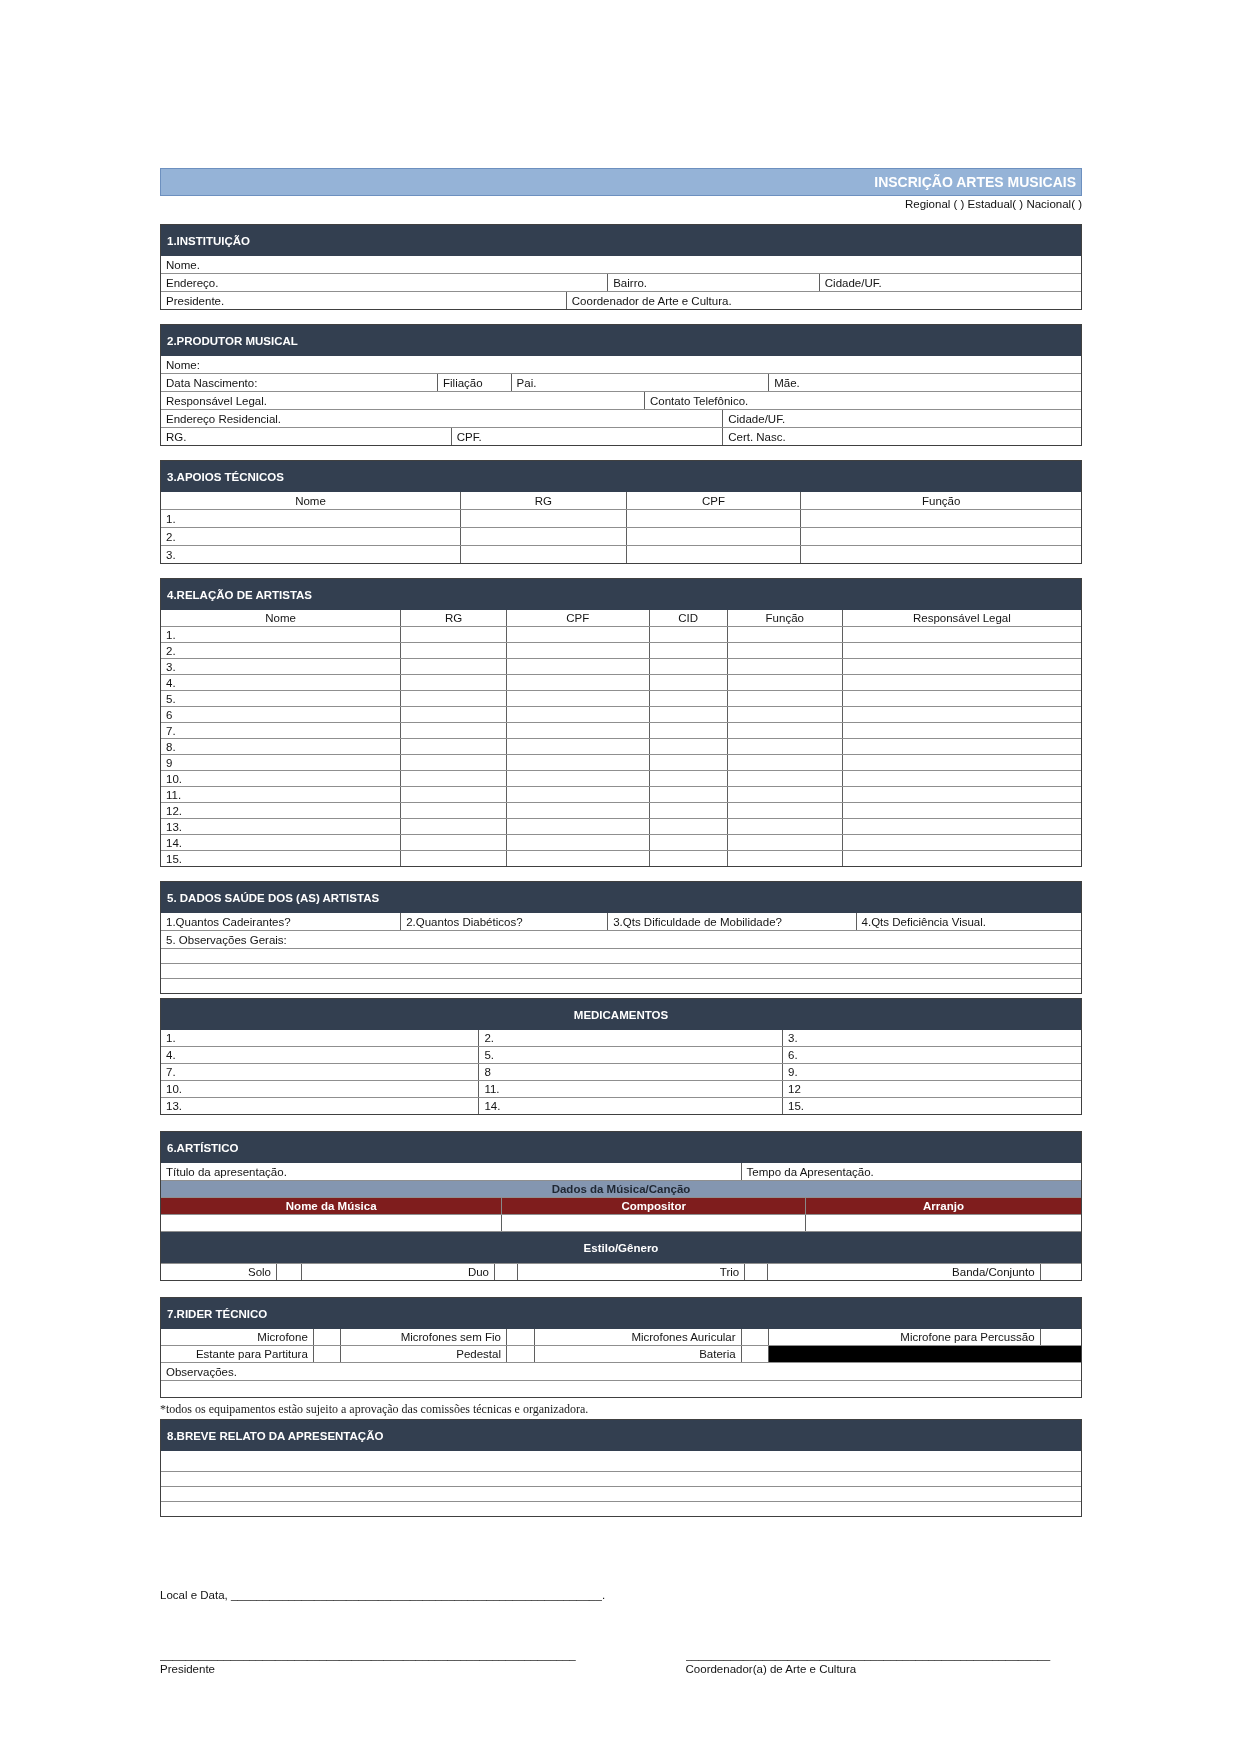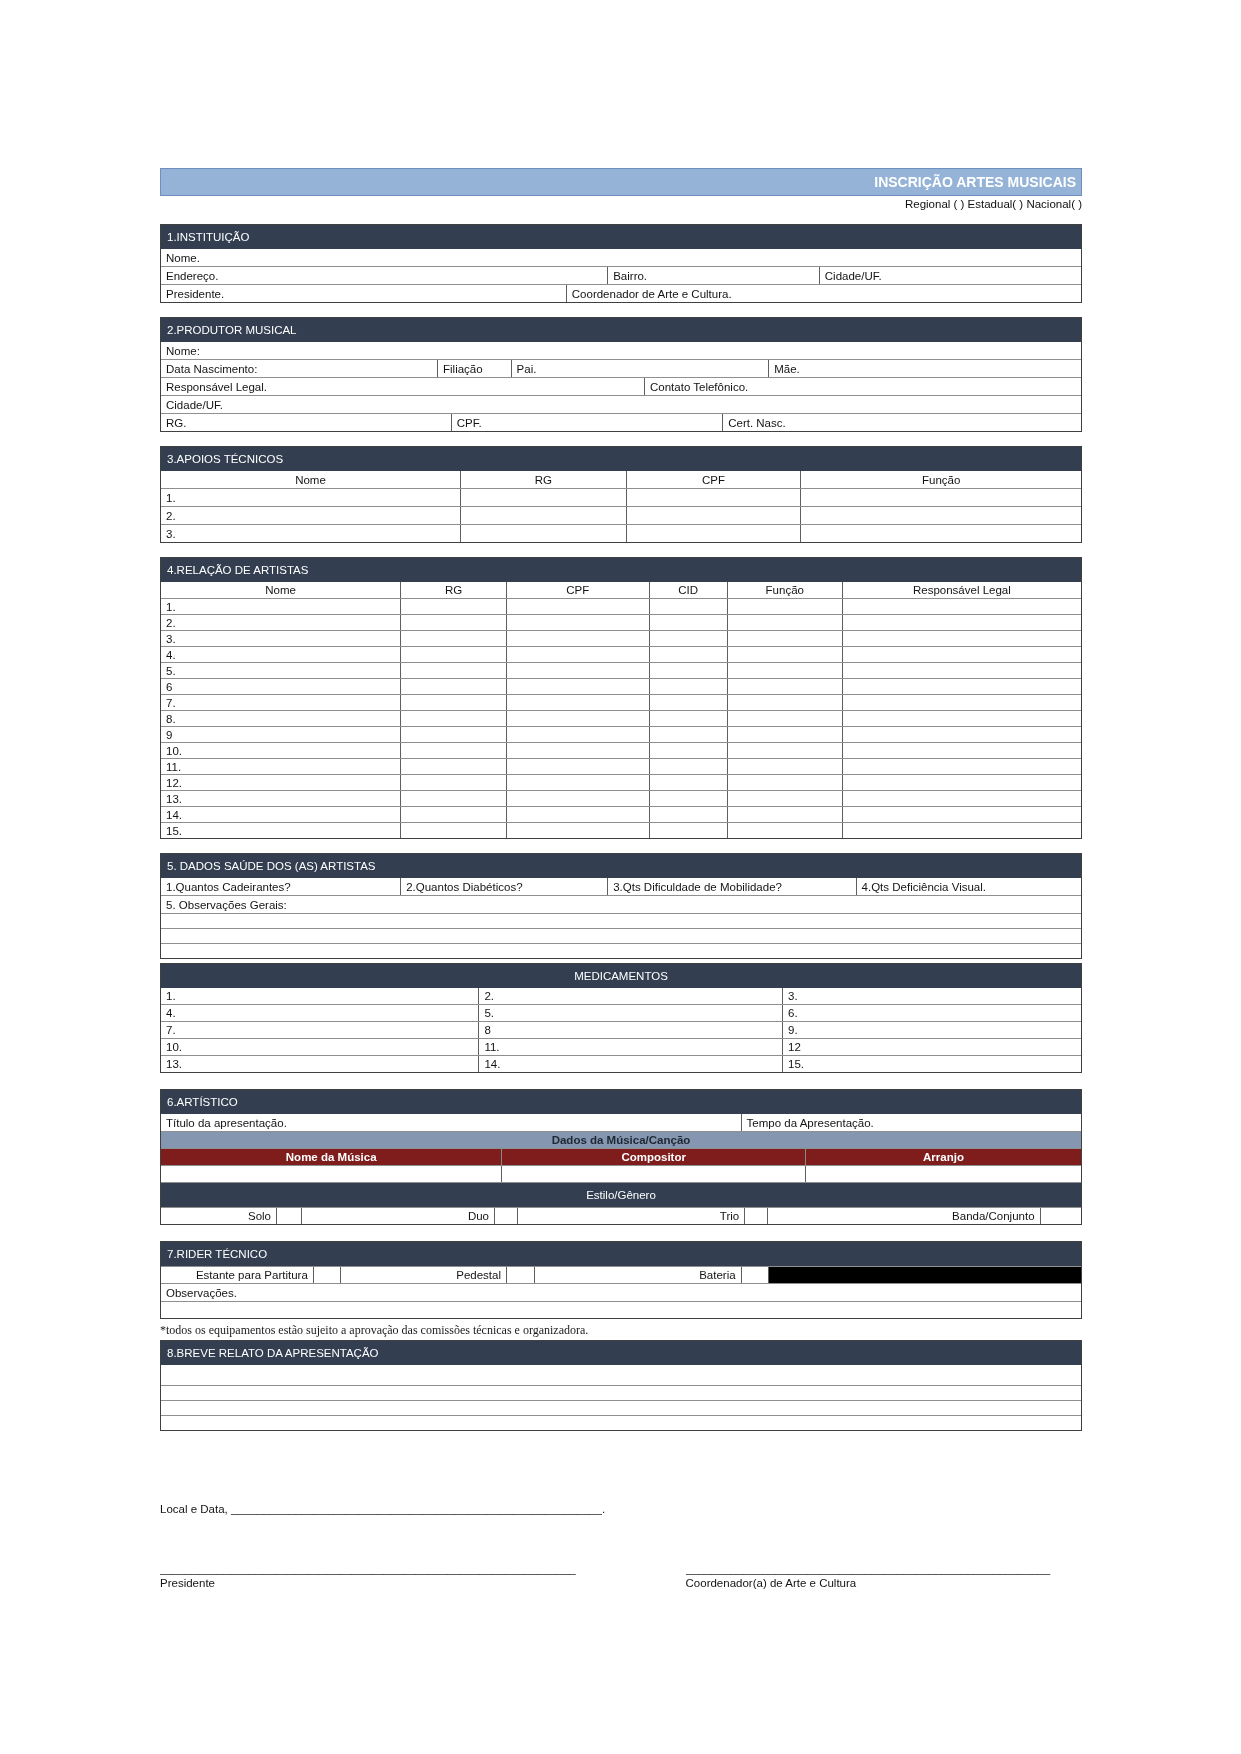--- a/index.html
+++ b/index.html
@@ -2,21 +2,21 @@
 <html><head>
 <meta charset="utf-8">
 <style>
   html,body{margin:0;padding:0}
   body{width:1241px;height:1754px;background:#ffffff;font-family:"Liberation Sans",sans-serif;color:#141414;position:relative;overflow:hidden}
   #content{position:absolute;left:160px;top:168px;width:922px}
   .banner{height:28px;background:#95B3D7;border:1px solid #6d90bf;box-sizing:border-box;display:flex;align-items:center;justify-content:flex-end;padding:0 5px;color:#ffffff;font-weight:bold;font-size:14px}
   .scope{text-align:right;font-size:11.5px;padding-top:2px;color:#111}
   .tbl{border:1.5px solid #404040;margin-top:14px;background:#fff}
   .mt16{margin-top:16px}.mt4{margin-top:4px}.mt2{margin-top:2px}
-  .sechdr{background:#333F50;color:#fff;font-weight:normal;font-size:11.5px;height:24px;display:flex;align-items:center;padding:0 6px}
+  .sechdr{background:#333F50;color:#fff;font-weight:bold;font-size:11.5px;height:31px;display:flex;align-items:center;padding:0 6px}
   .sechdr.ctr{justify-content:center;padding:0}
   .graybar{background:#8496B0;color:#1f2733;font-weight:bold;font-size:11.5px;height:16px;display:flex;align-items:center;justify-content:center;border-top:1px solid #8f8f8f}
   .blackrow{border-top:1px solid #8f8f8f}
   .blackrow .c{background:#7f1d1d;color:#fff;font-weight:bold;justify-content:center;border-left:1px solid #888}
   .r{display:flex;border-top:1px solid #8f8f8f;height:17px}
   .r.first{border-top:none}
   .r.sm{height:15px}.r.h16{height:16px}.r.xs{height:14px}.r.lg{height:20px}
   .c{font-size:11.5px;padding:0 5px;box-sizing:border-box;border-left:1px solid #5f5f5f;display:flex;align-items:center;overflow:hidden;white-space:nowrap}
   .c:first-child{border-left:none}
   .c.ctr{justify-content:center;text-align:center}
@@ -91,20 +91,23 @@
     </div>
     <div class="r">
       <div class="c" style="flex:0 0 52.5%">
           <span>Responsável Legal.</span>
         </div>
       <div class="c" style="flex:1">
           <span>Contato Telefônico.</span>
         </div>
     </div>
     <div class="r">
+      <div class="c" style="flex:0 0 61%">
+          <span>Endereço Residencial.</span>
+        </div>
       <div class="c" style="flex:1">
           <span>Cidade/UF.</span>
         </div>
     </div>
     <div class="r">
       <div class="c" style="flex:0 0 31.5%">
           <span>RG.</span>
         </div>
       <div class="c" style="flex:0 0 29.5%">
           <span>CPF.</span>
@@ -431,20 +434,30 @@
       <div class="c" style="flex:0 0 2.5%"></div>
       <div class="c rt" style="flex:0 0 24.7%">Trio</div>
       <div class="c" style="flex:0 0 2.5%"></div>
       <div class="c rt" style="flex:0 0 29.6%">Banda/Conjunto</div>
       <div class="c" style="flex:1"></div>
     </div>
   </div>
 
   <div class="tbl mt16">
     <div class="sechdr">7.RIDER TÉCNICO</div>
+    <div class="r first h16">
+      <div class="c rt" style="flex:0 0 16.5%">Microfone</div>
+      <div class="c" style="flex:0 0 3%"></div>
+      <div class="c rt" style="flex:0 0 18%">Microfones sem Fio</div>
+      <div class="c" style="flex:0 0 3%"></div>
+      <div class="c rt" style="flex:0 0 22.5%">Microfones Auricular</div>
+      <div class="c" style="flex:0 0 3%"></div>
+      <div class="c rt" style="flex:0 0 29.5%">Microfone para Percussão</div>
+      <div class="c" style="flex:1"></div>
+    </div>
     <div class="r h16">
       <div class="c rt" style="flex:0 0 16.5%">Estante para Partitura</div>
       <div class="c" style="flex:0 0 3%"></div>
       <div class="c rt" style="flex:0 0 18%">Pedestal</div>
       <div class="c" style="flex:0 0 3%"></div>
       <div class="c rt" style="flex:0 0 22.5%">Bateria</div>
       <div class="c" style="flex:0 0 3%"></div>
       <div class="c blk" style="flex:1"></div>
     </div>
     <div class="r">

